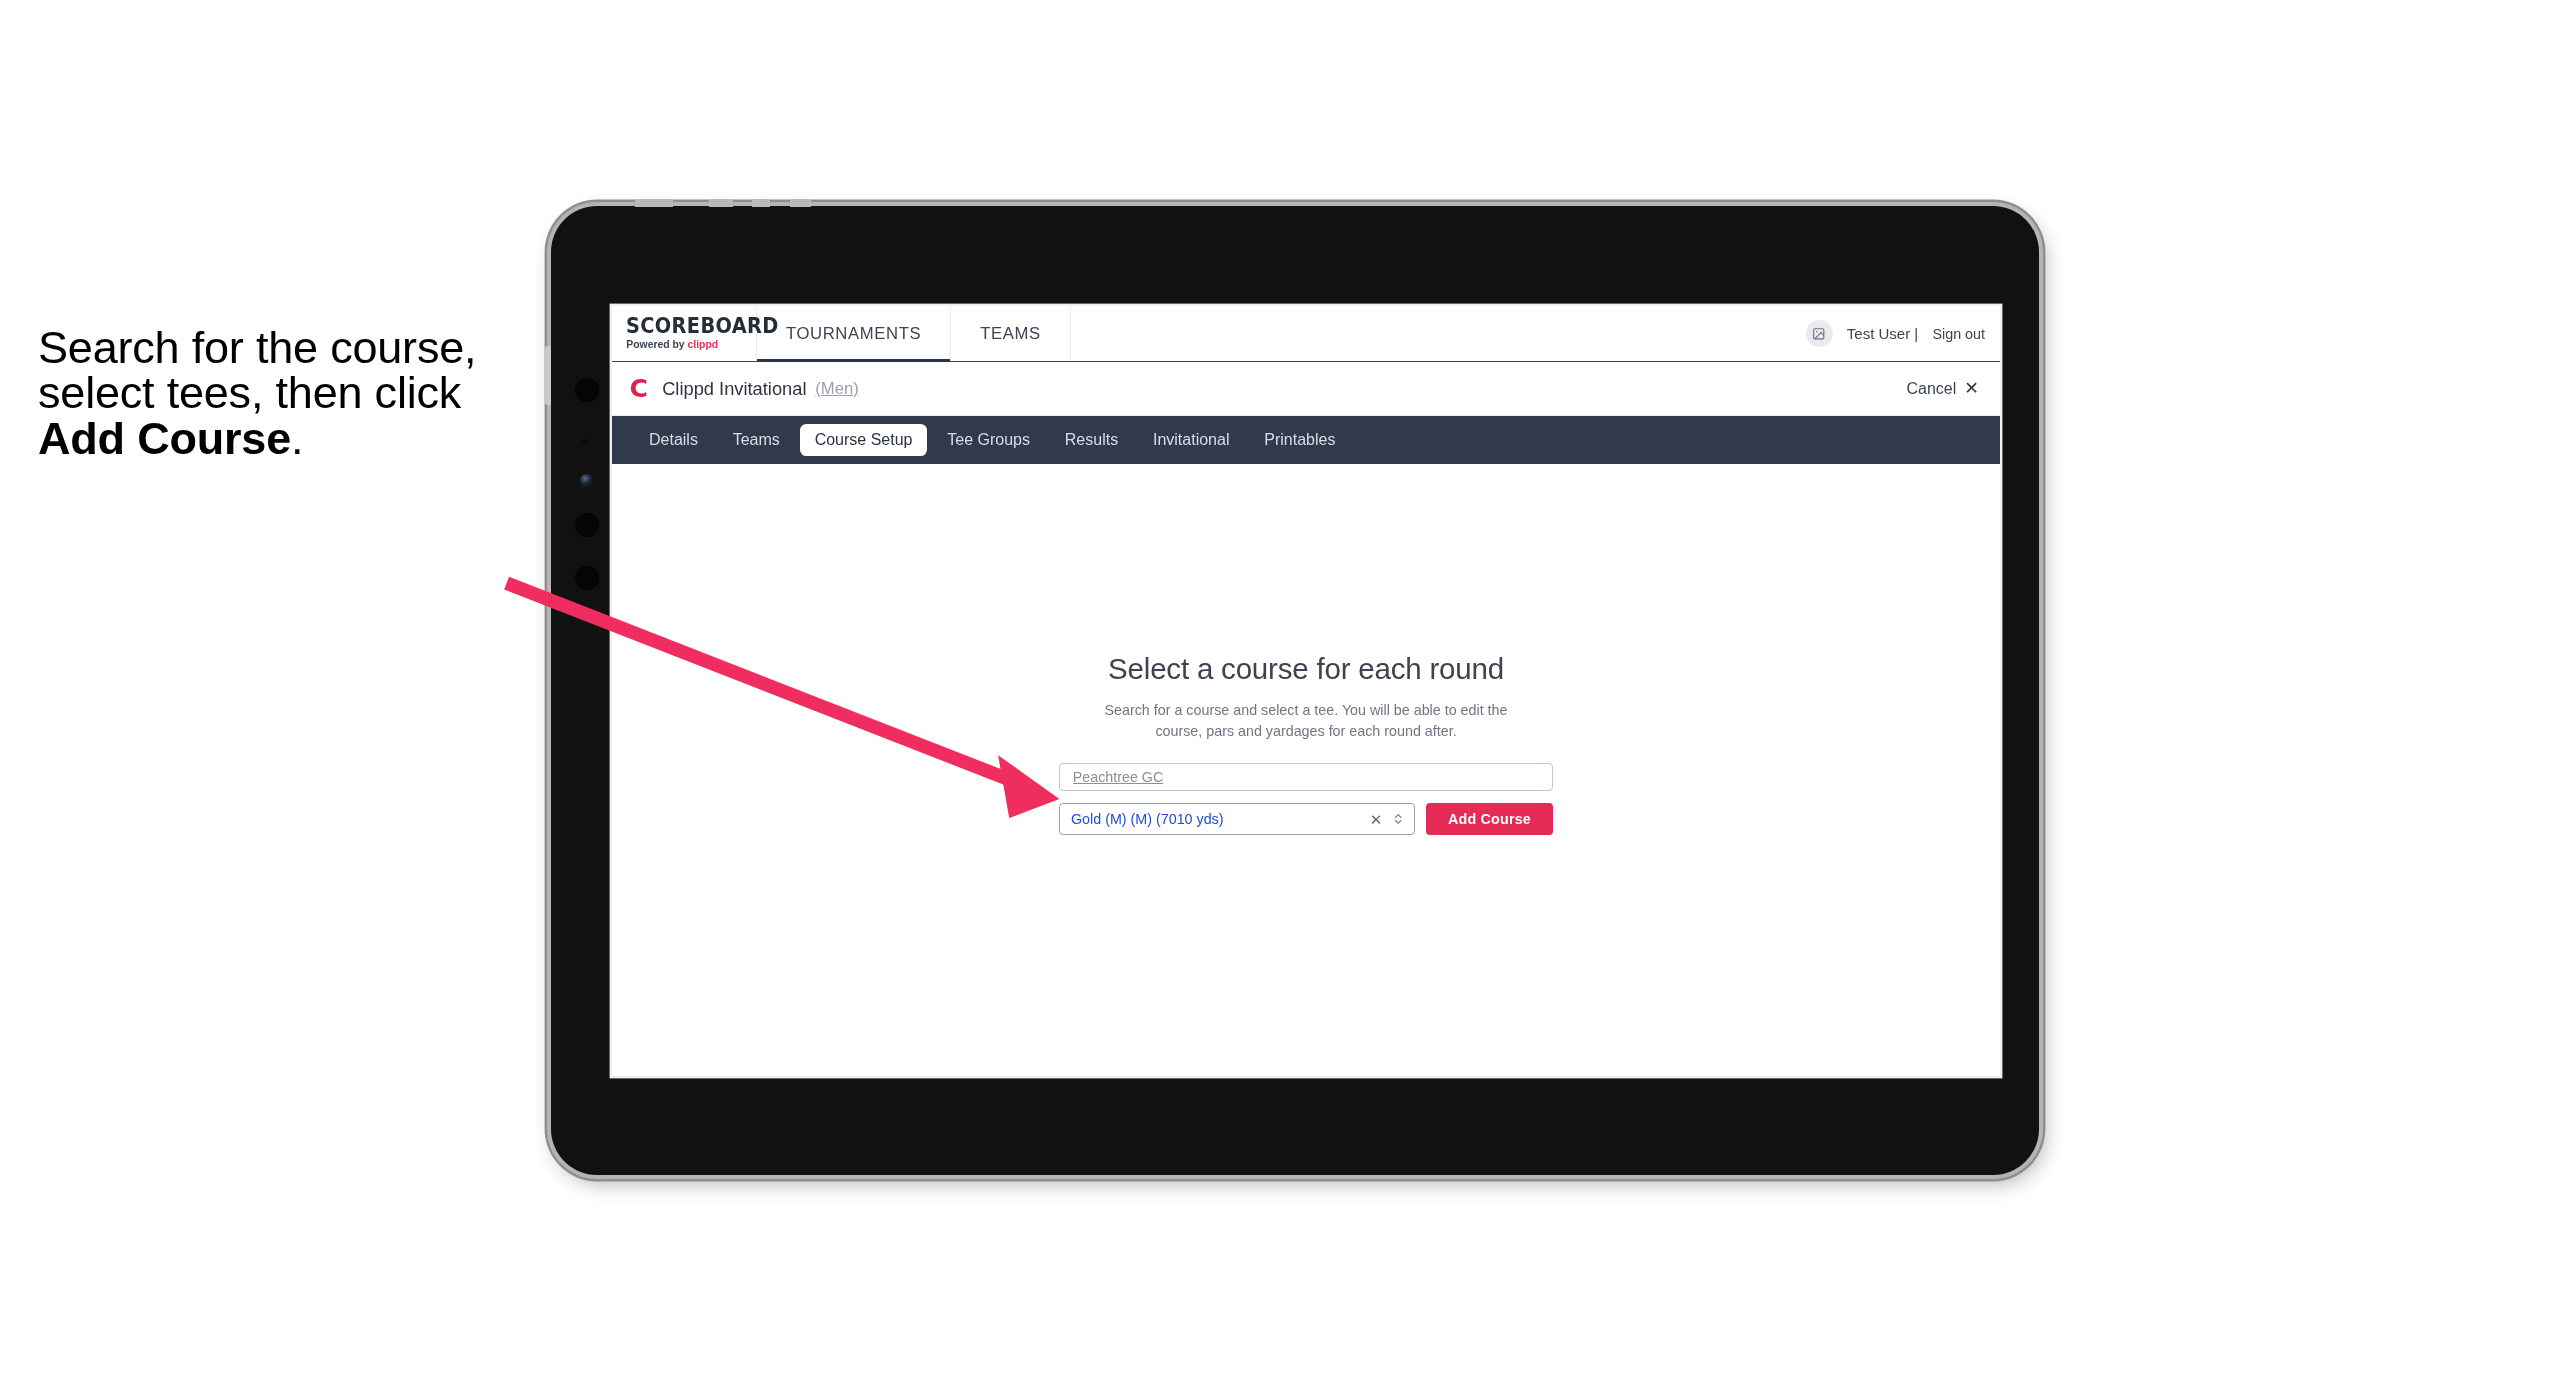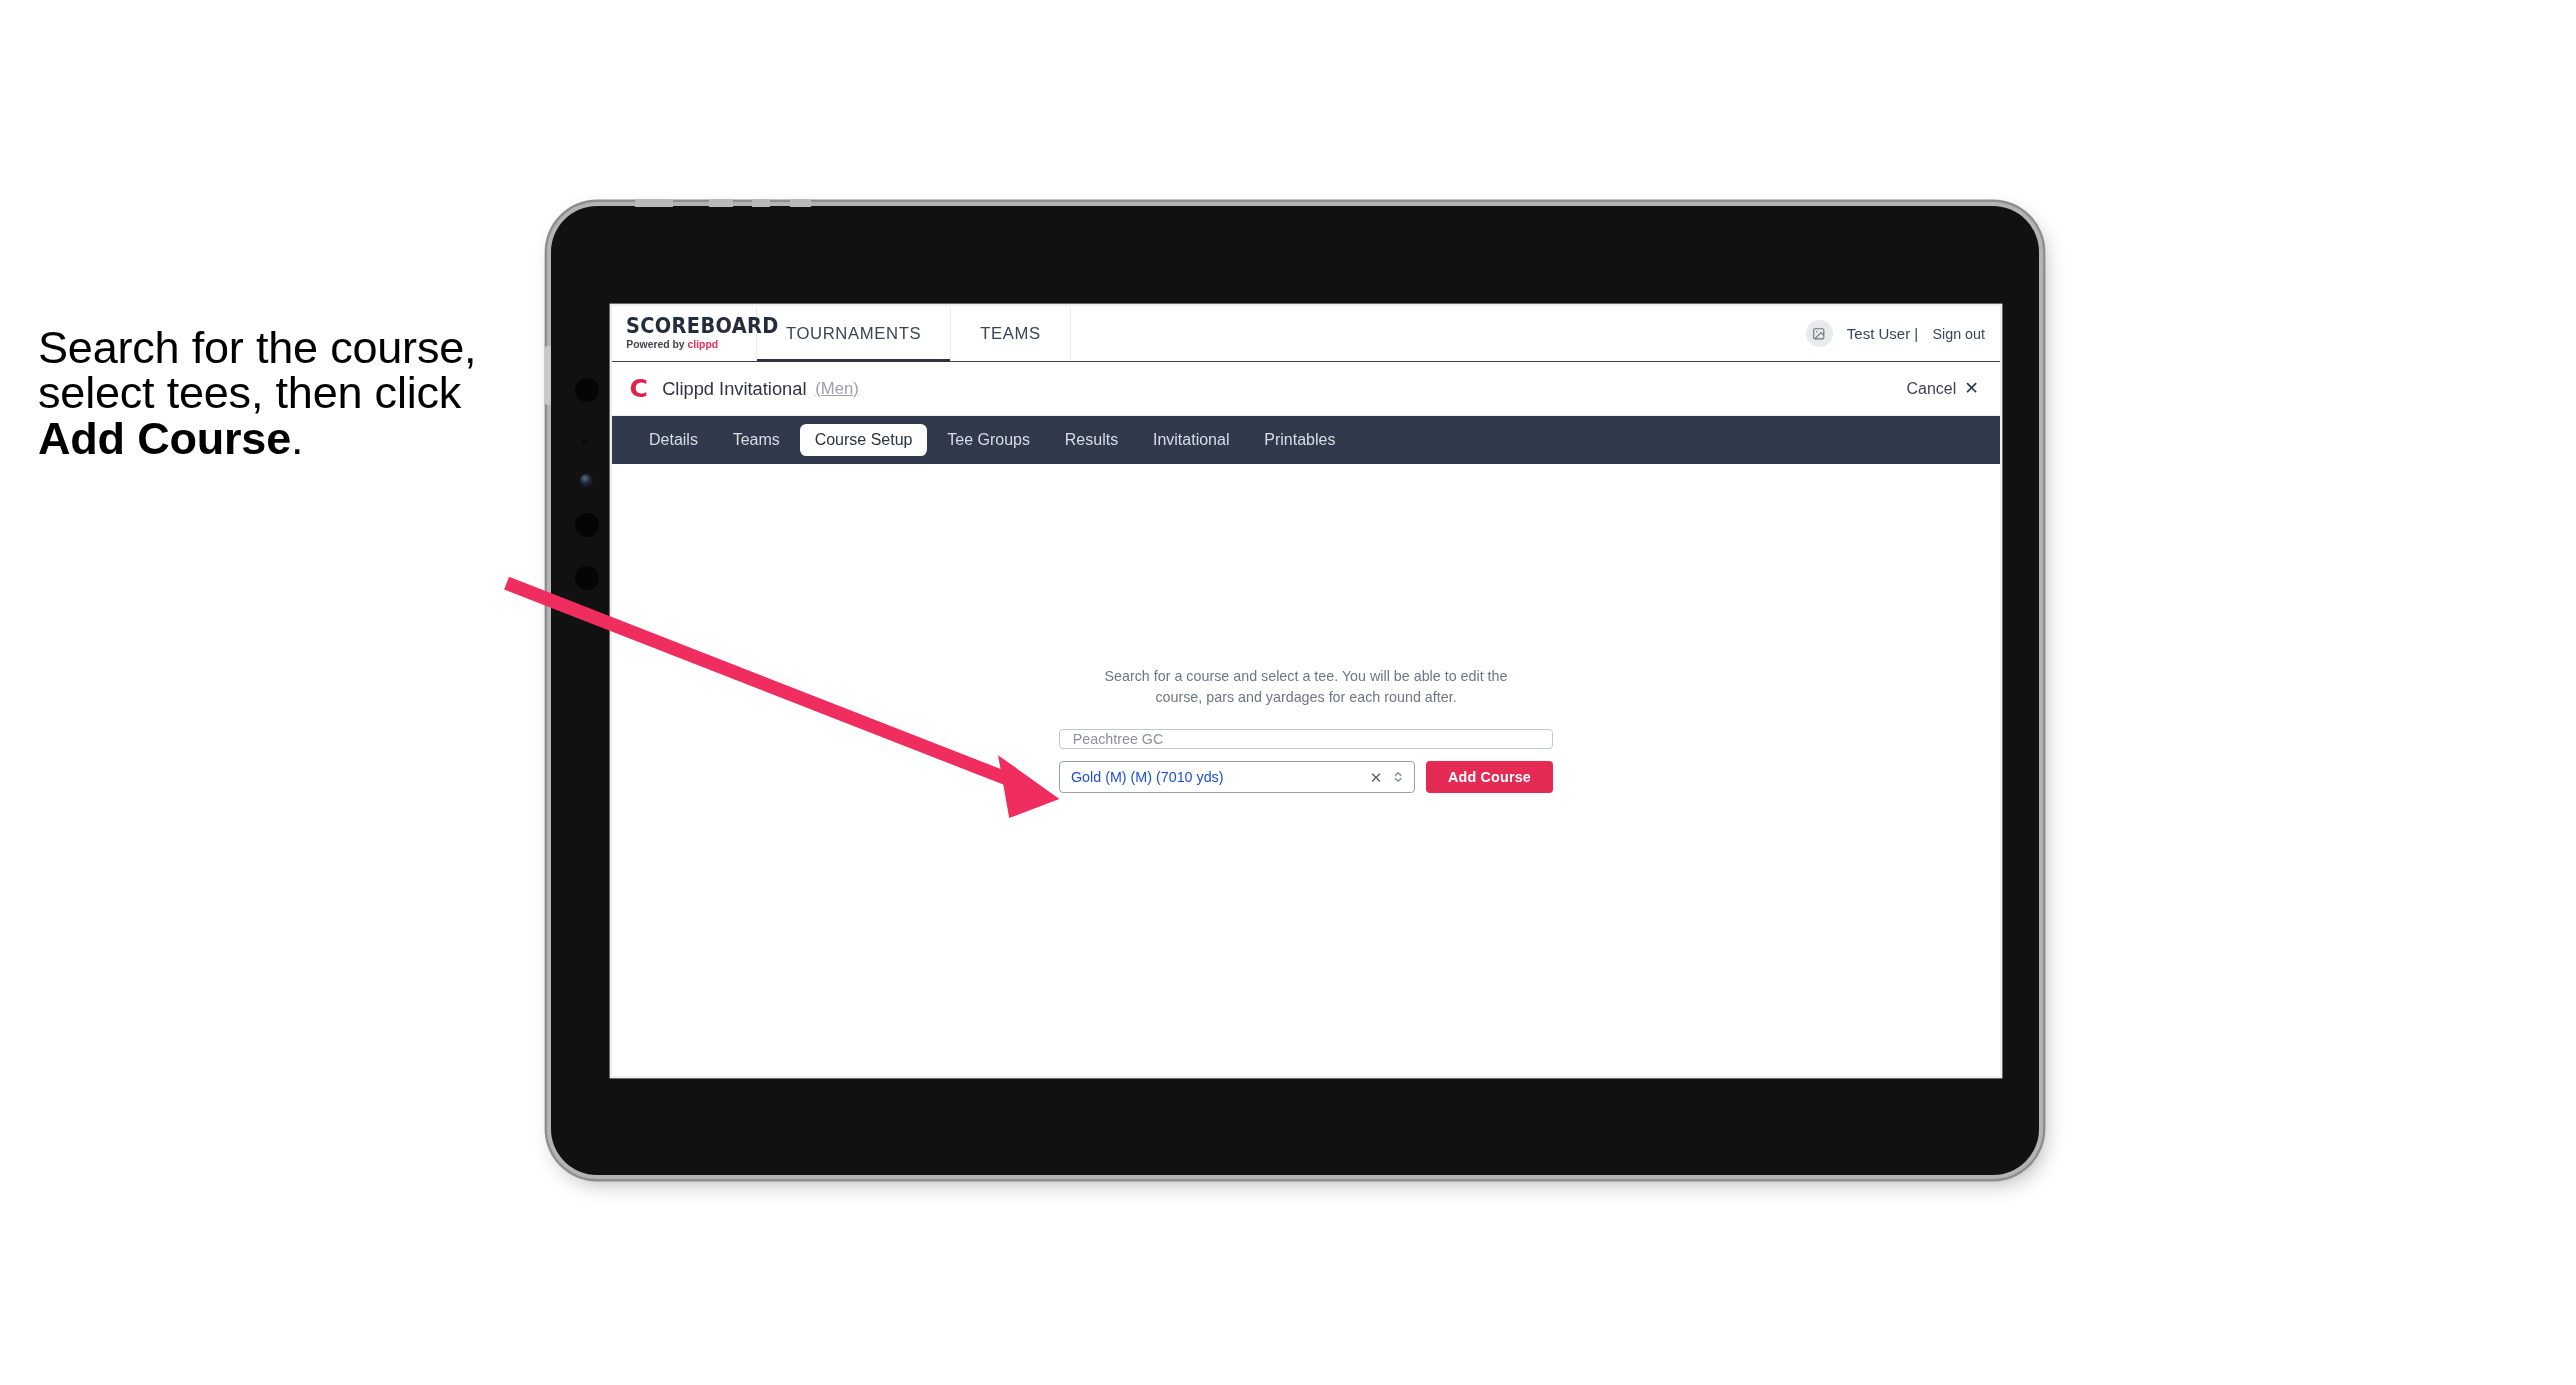--- a/index.html
+++ b/index.html
@@ -268,29 +268,30 @@
   .panel-sub {
     margin-top: 14.3px;
     font-size: 14.3px;
     line-height: 1.45em;
     color: #6f7683;
     padding: 0 21px;
   }
   .search-row { margin-top: 21px; }
   .search-input {
     width: 100%;
-    height: 20px;
+    height: 28px;
     border: 0.8px solid #c2c6cd;
     border-radius: 4px;
     padding: 0 12.7px;
     font-size: 14.3px;
     font-family: "Liberation Sans", sans-serif;
     color: #8a9099;
     background: #ffffff;
     outline: none;
+    text-decoration: underline;
   }
   .search-input::placeholder { color: #8a9099; }
 
   .tee-row {
     margin-top: 12.7px;
     display: flex;
     align-items: stretch;
     gap: 11px;
   }
   .tee-select {
@@ -439,20 +440,21 @@
         <div class="subnav-item">
           <span>Invitational</span>
         </div>
         <div class="subnav-item">
           <span>Printables</span>
         </div>
       </div>
 
       <div class="screen-body">
         <div class="course-panel">
+          <div class="panel-heading">Select a course for each round</div>
           <div class="panel-sub">Search for a course and select a tee. You will be able to edit the course, pars and yardages for each round after.</div>
 
           <div class="search-row">
             <input class="search-input" type="text" value="Peachtree GC" placeholder="Search for a course" style="">
           </div>
 
           <div class="tee-row">
             <div class="tee-select">
               <span class="tee-value">Gold (M) (M) (7010 yds)</span>
               <span class="tee-icons">

